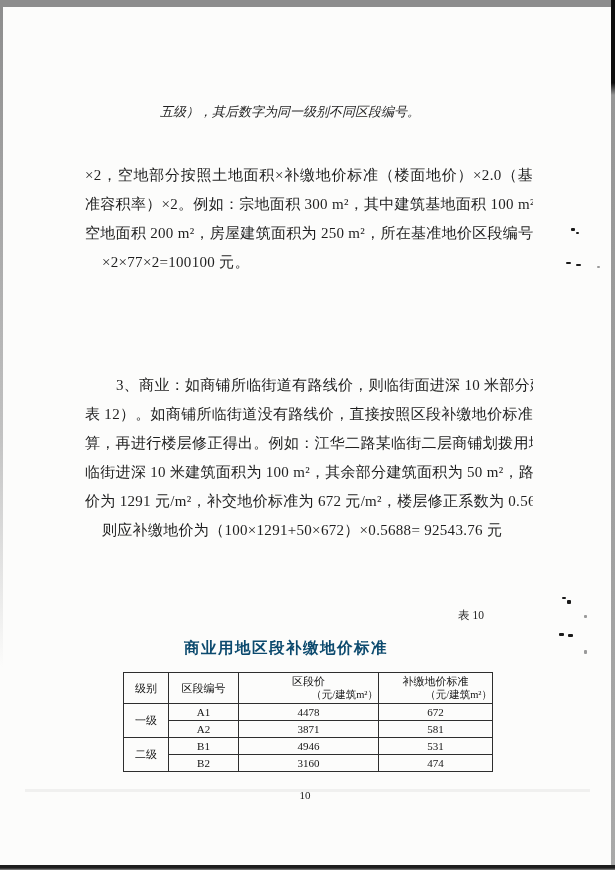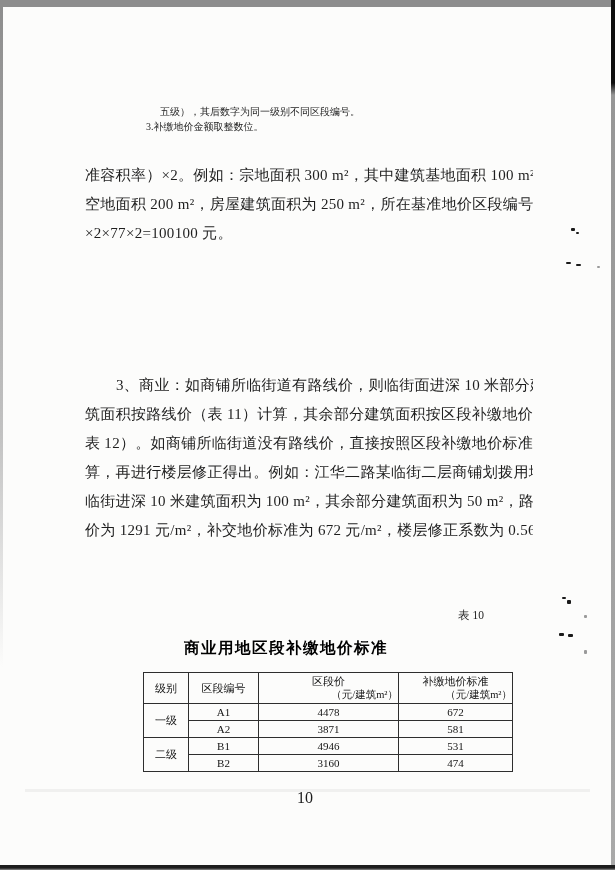--- a/index.html
+++ b/index.html
@@ -17,71 +17,71 @@
   .edge-right{position:absolute;top:0;right:0;width:4px;bottom:0;
     background:linear-gradient(#0e0e0e 0px,#0e0e0e 83px,#969696 95px,#a9a9a9 100%);}
   .edge-bottom{position:absolute;bottom:0;left:0;right:0;height:5px;
     background:linear-gradient(#1d1d1d 60%,#8d8d8d);}
   .speck{position:absolute;background:#1a1a1a;border-radius:1px;}
   .speck.faint{background:#9a9a9a;}
   .smudge{position:absolute;left:25px;right:25px;top:789px;height:3px;background:rgba(140,140,140,.10);}
 
   
   .notes{position:absolute;left:146px;top:104px;width:320px;
-    font-size:10px;line-height:15px;color:#1f1f1f;}
+    font-size:13px;line-height:15px;color:#1f1f1f;font-style:italic;}
   .notes .n0{padding-left:14px;}
 
   
   .para{position:absolute;left:85px;width:448px;font-size:15px;color:#1e1e1e;letter-spacing:.3px;}
   #para-villa{top:161px;}
   #para-commercial{top:371px;}
   .body-line{height:29px;line-height:29px;overflow:hidden;white-space:nowrap;
     text-align:justify;text-align-last:justify;}
   .body-line.indent{padding-left:31px;}
-  .body-line.last{text-align-last:left;}
+  .body-line.last{text-align-last:left;margin-left:17px;}
 
   
   .tbl-caption{position:absolute;left:85px;top:638px;width:402px;text-align:center;
-    font-weight:bold;font-size:15.5px;letter-spacing:1.5px;color:#000000;}
+    font-weight:bold;font-size:15.5px;letter-spacing:1.5px;color:#0c4a6e;}
   .tbl-label{position:absolute;left:458px;top:608px;font-size:11.5px;color:#1c1c1c;}
   table.t10{position:absolute;left:123px;top:672px;width:369px;border-collapse:collapse;
-    font-size:11px;color:#141414;table-layout:fixed;margin-left:20px;}
+    font-size:11px;color:#141414;table-layout:fixed;}
   table.t10 th,table.t10 td{border:1.6px solid #2e2e2e;padding:0;text-align:center;vertical-align:middle;}
   table.t10 th{font-weight:normal;height:30px;line-height:13px;}
   table.t10 td{height:16px;}
   table.t10 .unit{display:block;font-size:10.5px;text-align:right;}
   td.level-top{vertical-align:top;padding-top:1px;line-height:15px;}
   col.c-level{width:45px;}col.c-code{width:70px;}col.c-price{width:140px;}col.c-std{width:114px;}
 
   .page-number{position:absolute;left:285px;top:789px;width:40px;text-align:center;
-    font-size:16px;color:#1c1c1c;}
+    font-size:11px;color:#1c1c1c;}
 </style>
 </head>
 <body>
 
 <div class="page">
 
   <div class="notes">
     <div class="n0">五级），其后数字为同一级别不同区段编号。</div>
-    <div>3.补缴地价金额取整数位。</div>
   </div>
 
   <div class="para" id="para-villa">
+    <div class="body-line">×2，空地部分按照土地面积×补缴地价标准（楼面地价）×2.0（基</div>
     <div class="body-line">准容积率）×2。例如：宗地面积 300 m²，其中建筑基地面积 100 m²，</div>
     <div class="body-line">空地面积 200 m²，房屋建筑面积为 250 m²，所在基准地价区段编号为</div>
     <div class="body-line last">×2×77×2=100100 元。</div>
   </div>
 
   <div class="para" id="para-commercial">
     <div class="body-line indent">3、商业：如商铺所临街道有路线价，则临街面进深 10 米部分建</div>
-    <div class="body-line">筑面积按路线价（表 11）计算，其余部分建筑面积按区段补缴地价</div>
     <div class="body-line">表 12）。如商铺所临街道没有路线价，直接按照区段补缴地价标准计</div>
     <div class="body-line">算，再进行楼层修正得出。例如：江华二路某临街二层商铺划拨用地，</div>
     <div class="body-line">临街进深 10 米建筑面积为 100 m²，其余部分建筑面积为 50 m²，路线</div>
     <div class="body-line">价为 1291 元/m²，补交地价标准为 672 元/m²，楼层修正系数为 0.5688，</div>
+    <div class="body-line last">则应补缴地价为（100×1291+50×672）×0.5688= 92543.76 元</div>
   </div>
 
   <div class="tbl-caption">商业用地区段补缴地价标准</div>
   <div class="tbl-label">表 10</div>
 
   <table class="t10">
     <colgroup>
       <col class="c-level">
         <col class="c-code">
         <col class="c-price">

